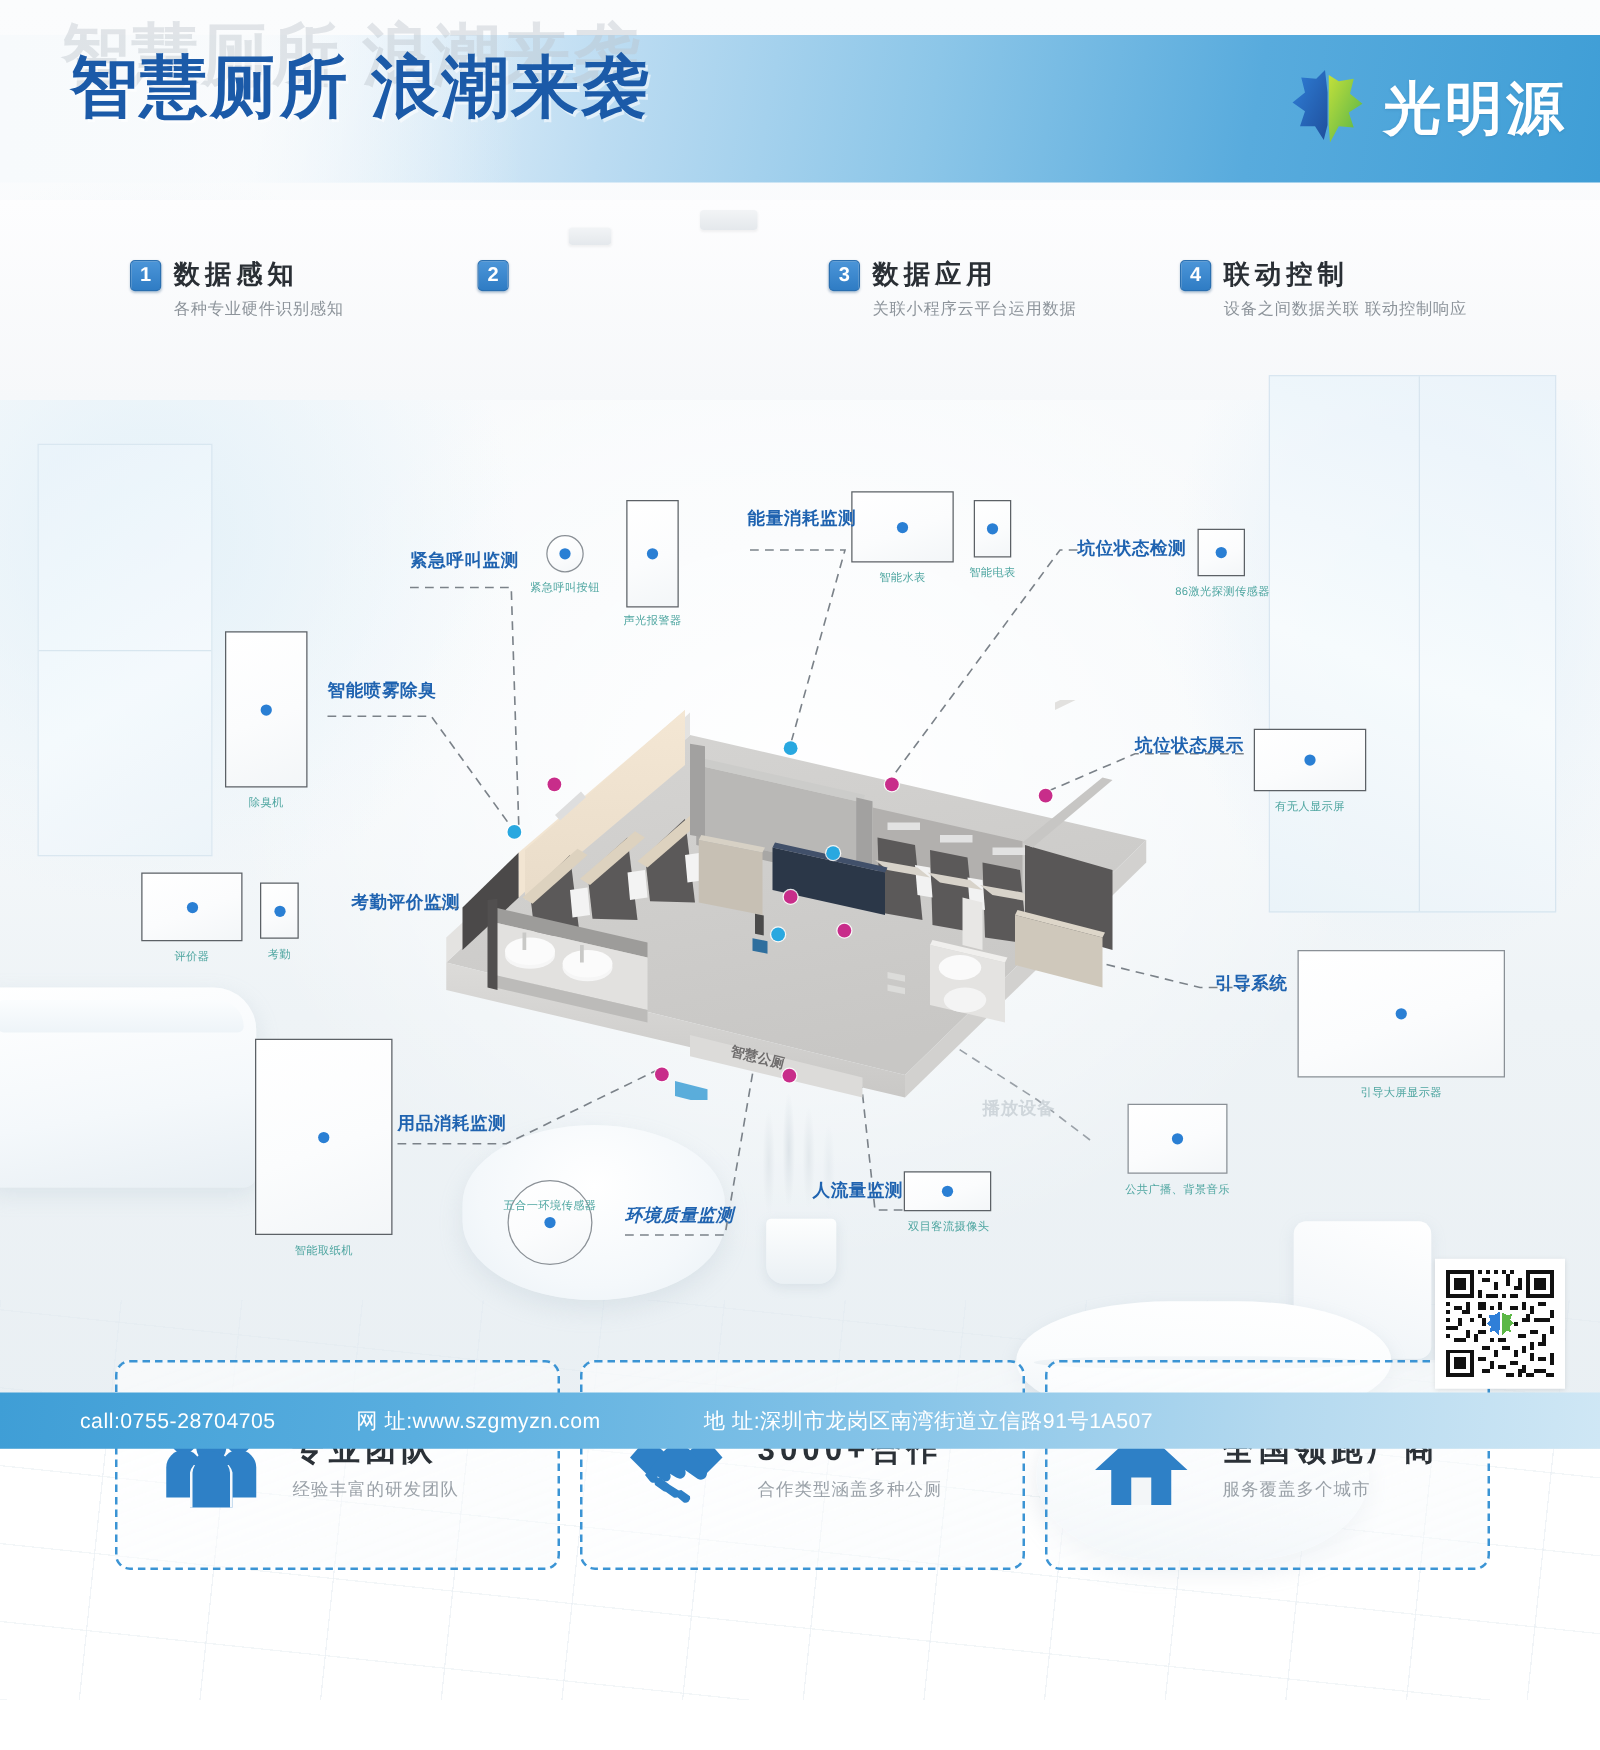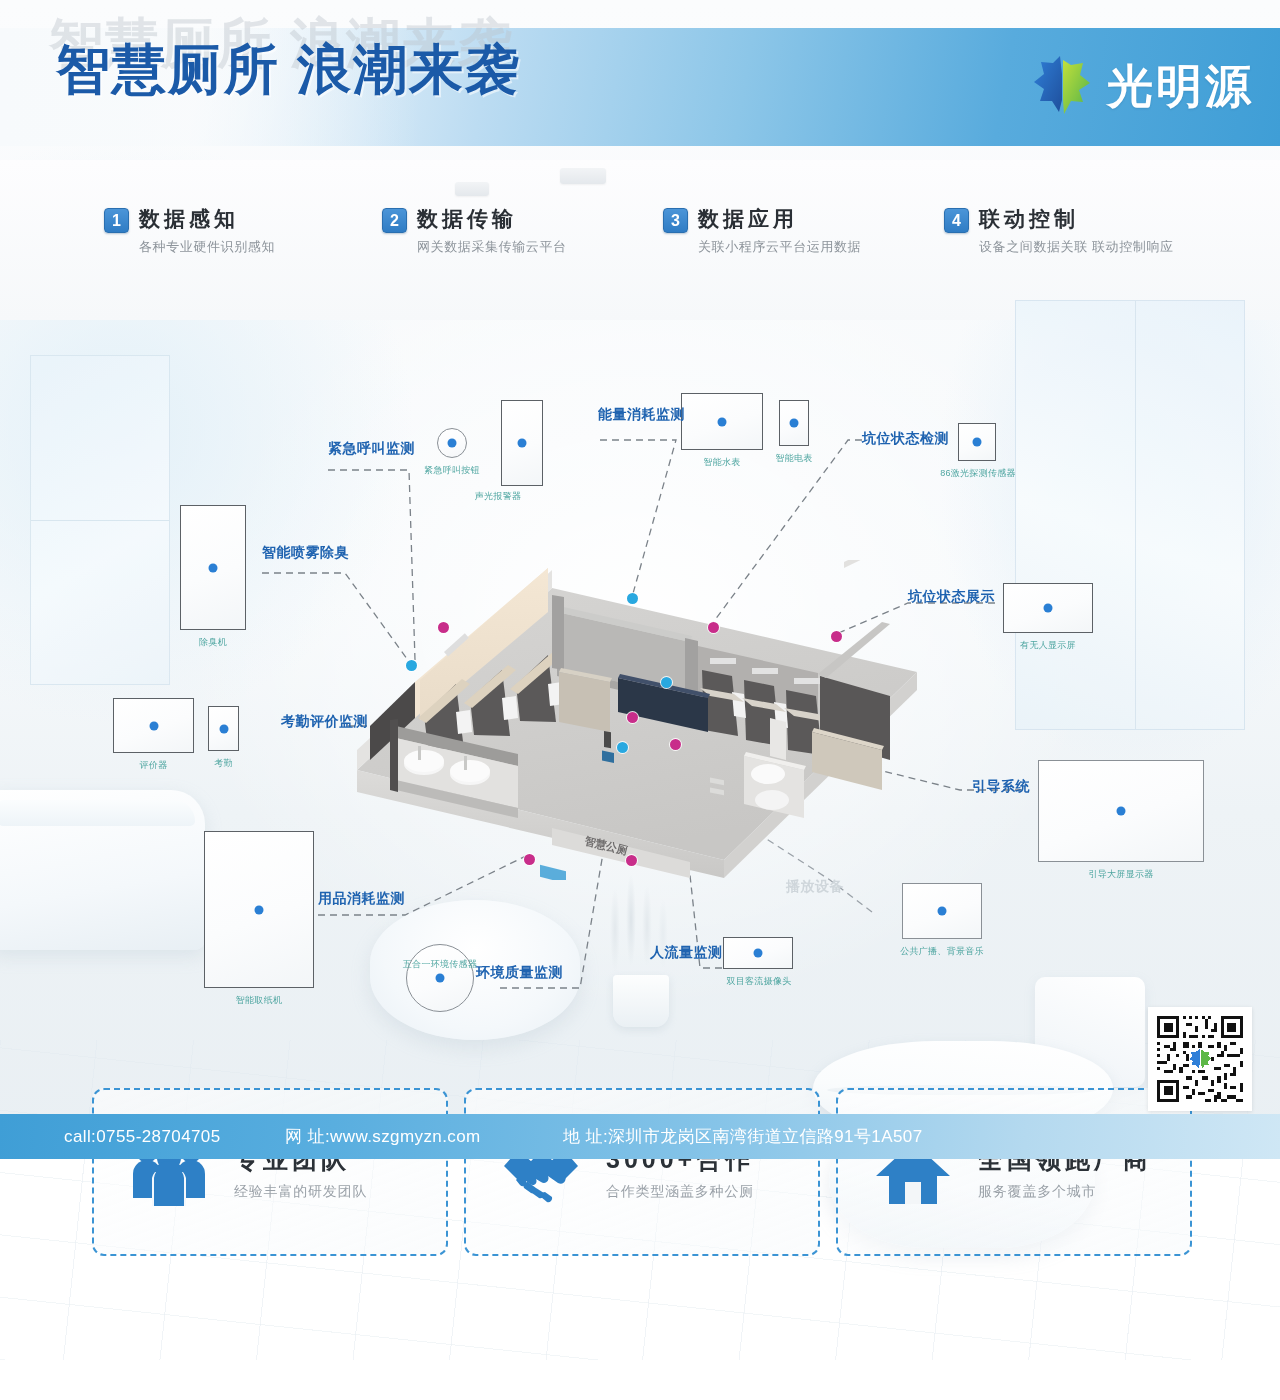--- a/index.html
+++ b/index.html
@@ -280,24 +280,20 @@
   <div class="steps">
     <div class="step" style="left:104px;">
       <div class="step-num">1</div>
       <div class="step-txt">
         <div class="step-title">数据感知</div>
         <div class="step-desc">各种专业硬件识别感知</div>
       </div>
     </div>
     <div class="step" style="left:382px;">
       <div class="step-num">2</div>
-      <div class="step-txt">
-        <div class="step-title">数据传输</div>
-        <div class="step-desc">网关数据采集传输云平台</div>
-      </div>
     </div>
     <div class="step" style="left:663px;">
       <div class="step-num">3</div>
       <div class="step-txt">
         <div class="step-title">数据应用</div>
         <div class="step-desc">关联小程序云平台运用数据</div>
       </div>
     </div>
     <div class="step" style="left:944px;">
       <div class="step-num">4</div>
@@ -341,21 +337,21 @@
   <div class="caption" style="left:180px; top:636px; width:66px;">除臭机</div>
 
   <div class="dev-box round thin" style="left:437px; top:428px; width:30px; height:30px;">
       <span class="dev-dot"></span>
     </div>
   <div class="caption" style="left:416px; top:464px; width:72px;">紧急呼叫按钮</div>
 
   <div class="dev-box" style="left:501px; top:400px; width:42px; height:86px;">
       <span class="dev-dot"></span>
     </div>
-  <div class="caption" style="left:468px; top:490px; width:60px;">声光报警器</div>
+  <div class="caption" style="left:492px; top:490px; width:60px;">声光报警器</div>
 
   <div class="dev-box" style="left:681px; top:393px; width:82px; height:57px;">
       <span class="dev-dot"></span>
     </div>
   <div class="caption" style="left:681px; top:456px; width:82px;">智能水表</div>
 
   <div class="dev-box" style="left:779px; top:400px; width:30px; height:46px;">
       <span class="dev-dot"></span>
     </div>
   <div class="caption" style="left:764px; top:452px; width:60px;">智能电表</div>
@@ -405,21 +401,21 @@
     </div>
   <div class="caption" style="left:1038px; top:868px; width:166px;">引导大屏显示器</div>
 
   <div class="label" style="left:328px; top:440px;">紧急呼叫监测</div>
   <div class="label" style="left:262px; top:544px;">智能喷雾除臭</div>
   <div class="label" style="left:598px; top:406px;">能量消耗监测</div>
   <div class="label" style="left:862px; top:430px;">坑位状态检测</div>
   <div class="label" style="left:908px; top:588px;">坑位状态展示</div>
   <div class="label" style="left:262px; top:713px;margin-left:19px;">考勤评价监测</div>
   <div class="label" style="left:318px; top:890px;">用品消耗监测</div>
-  <div class="label" style="left:476px; top:964px;">环境质量监测</div>
+  <div class="label" style="left:500px; top:964px;font-style:italic;">环境质量监测</div>
   <div class="label" style="left:650px; top:944px;">人流量监测</div>
   <div class="label" style="left:972px; top:778px;">引导系统</div>
   <div class="label dim" style="left:786px; top:878px;">播放设备</div>
 
   <div class="scene">
     <svg width="580" height="320" viewBox="0 0 580 320">
       <defs>
         <linearGradient id="floorG" x1="0" y1="0" x2="0.4" y2="1">
           <stop offset="0" stop-color="#d6d5d3"></stop>
             <stop offset="1" stop-color="#c8c7c5"></stop>

